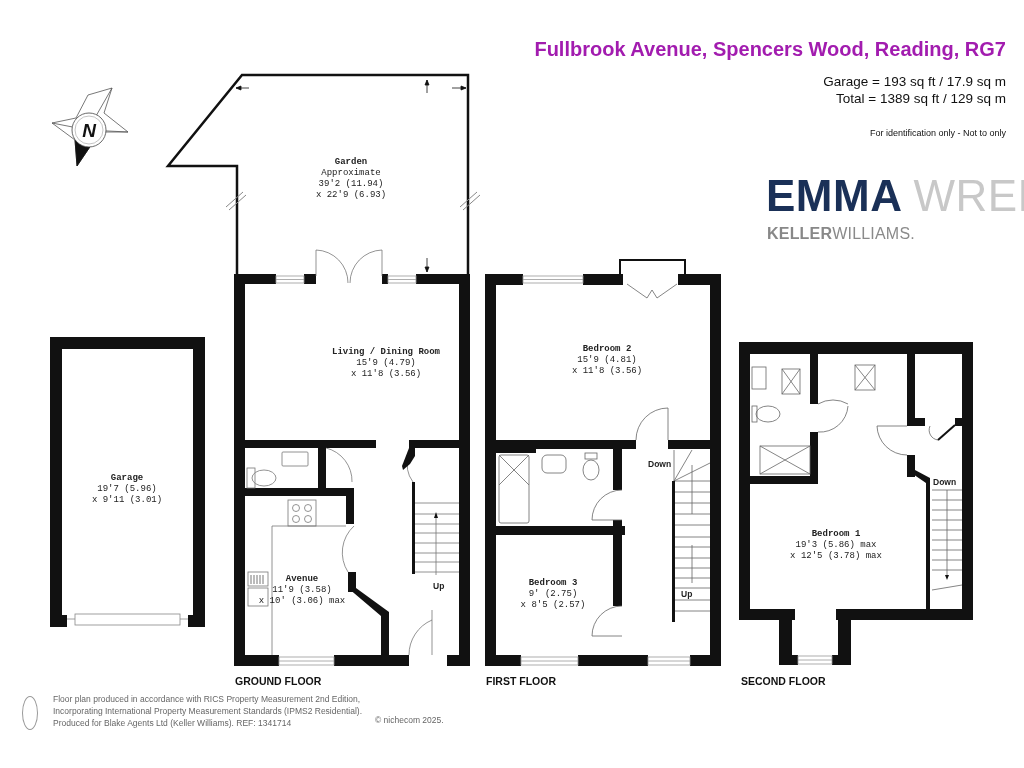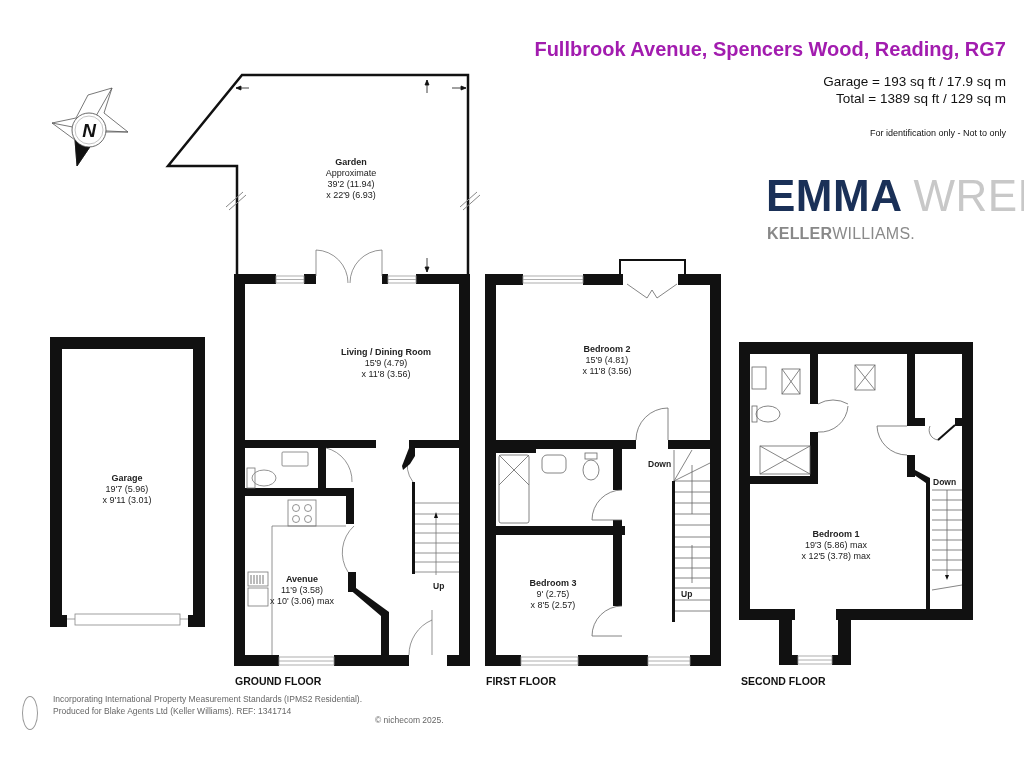--- a/index.html
+++ b/index.html
@@ -7,21 +7,21 @@
   .abs { position: absolute; }
   #plan-svg { position: absolute; left: 0; top: 0; width: 1024px; height: 768px; }
   .title { right: 18px; top: 38px; font-size: 20px; font-weight: bold; color: #a21caf; white-space: nowrap; }
   .areas { right: 18px; top: 73px; text-align: right; font-size: 13.5px; line-height: 17px; color: #111; }
   .disclaimer { right: 18px; top: 128px; font-size: 9px; color: #111; }
   .brand { left: 766px; top: 172px; font-size: 44px; font-weight: bold; letter-spacing: 0.5px; white-space: nowrap; line-height: 48px; }
   .brand .first { color: #1a3057; }
   .brand .last { color: #c8c8c8; font-weight: normal; }
   .brand-sub { left: 767px; top: 225px; font-size: 16px; color: #8a8a8a; letter-spacing: 0.2px; }
   .brand-sub b { color: #888; }
-  .room-label { text-align: center; font-size: 9px; line-height: 11px; color: #222; white-space: nowrap; transform: translateX(-50%); }
+  .room-label { text-align: center; font-size: 9px; line-height: 11px; color: #222; white-space: nowrap; transform: translateX(-50%); font-family: Liberation Mono, monospace; }
   .room-label .name { font-weight: bold; }
   .floor-label { font-size: 10.5px; font-weight: bold; color: #111; }
   .stair-label { font-size: 8.5px; font-weight: bold; color: #222; }
   .footer { left: 53px; top: 693px; font-size: 8.5px; line-height: 12px; color: #666; }
   .footer-icon { left: 22px; top: 696px; width: 14px; height: 32px; border: 1px solid #999; border-radius: 50%; }
   .copyright { left: 375px; top: 715px; font-size: 8.5px; color: #666; }
 </style>
 </head>
 <body>
 
@@ -313,16 +313,17 @@
 <div class="abs stair-label" style="left:648px; top:459px;">Down</div>
 <div class="abs stair-label" style="left:681px; top:589px;">Up</div>
 <div class="abs stair-label" style="left:933px; top:477px;">Down</div>
 
 <div class="abs floor-label" style="left:235px; top:675px;">GROUND FLOOR</div>
 <div class="abs floor-label" style="left:486px; top:675px;">FIRST FLOOR</div>
 <div class="abs floor-label" style="left:741px; top:675px;">SECOND FLOOR</div>
 
 <div class="abs footer-icon"></div>
 <div class="abs footer">
+  <div>Floor plan produced in accordance with RICS Property Measurement 2nd Edition,</div>
   <div>Incorporating International Property Measurement Standards (IPMS2 Residential).</div>
   <div>Produced for Blake Agents Ltd (Keller Williams).   REF: 1341714</div>
 </div>
 <div class="abs copyright">© nichecom 2025.</div>
 
 </body></html>

